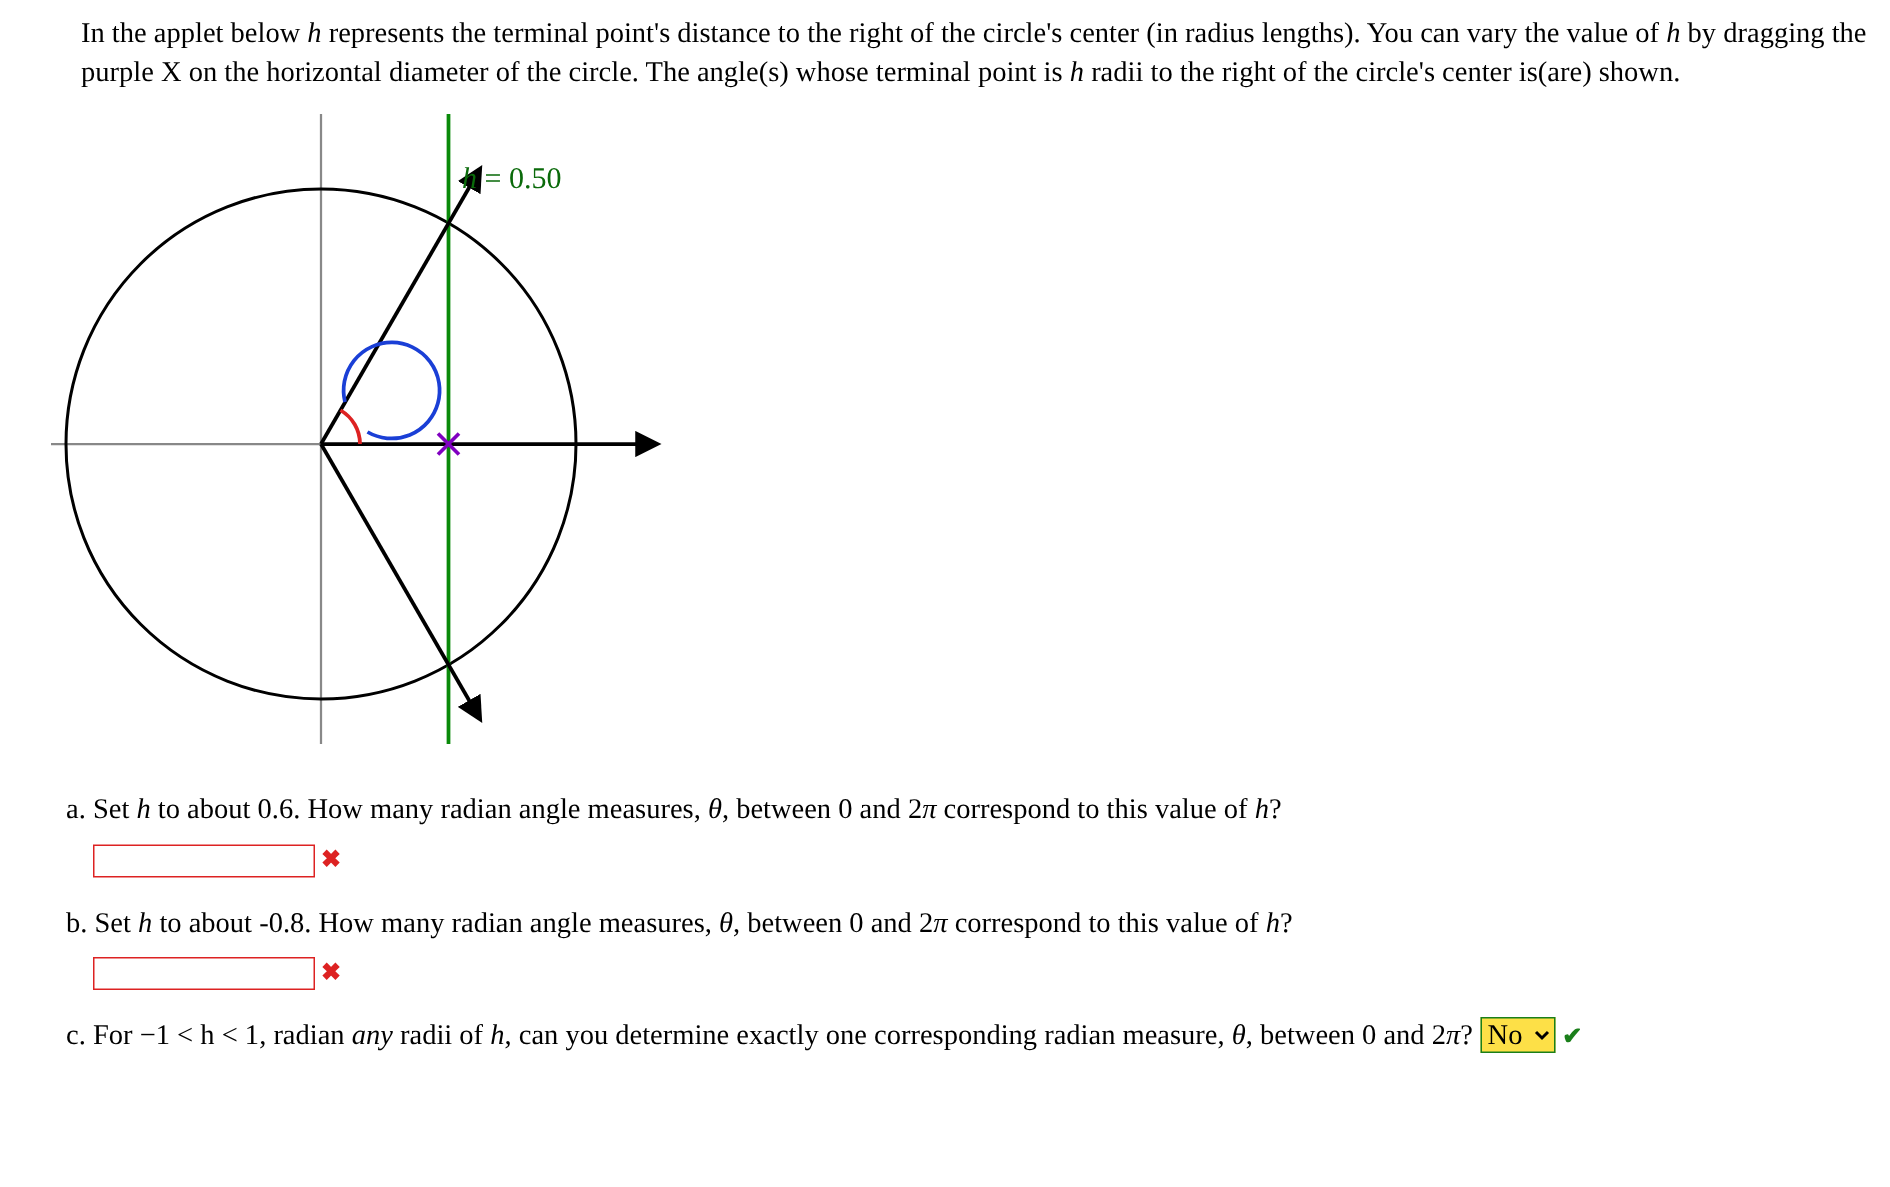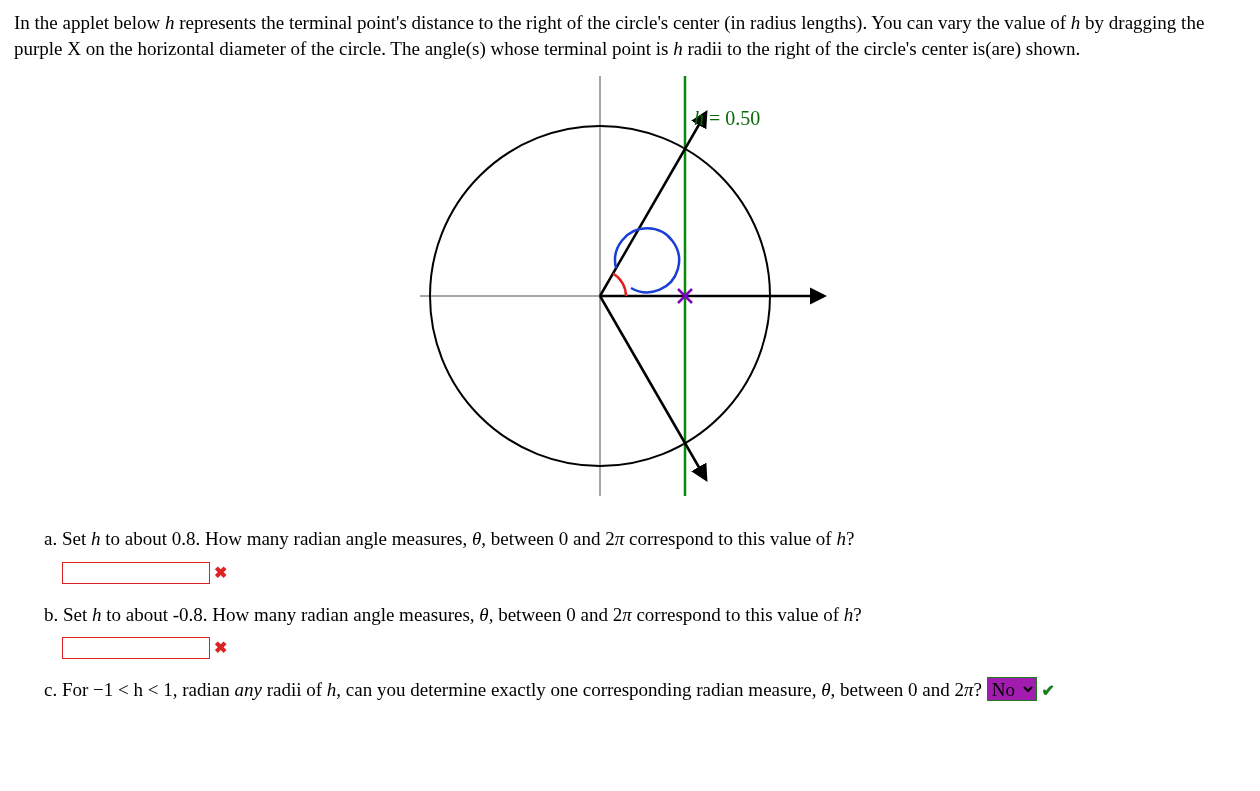--- a/index.html
+++ b/index.html
@@ -2,39 +2,39 @@
 <html><head>
 <meta charset="utf-8">
 <style>
   body {
     font-family: "Times New Roman", Times, serif;
     font-size: 19px;
     color: #000;
     margin: 10px 14px;
     line-height: 1.35;
   }
-  .intro { margin-bottom: 10px; }
-  .applet-wrap { text-align: center; margin: 6px 0 18px 0; text-decoration: underline; }
+  .intro { margin-bottom: 10px; margin-left: 40px; }
+  .applet-wrap { text-align: left; margin: 6px 0 18px 0; text-decoration: underline; }
   svg { display: inline-block; }
   .italic { font-style: italic; }
   .question { margin: 14px 0 10px 30px; }
   .answer-row { margin: 10px 0 18px 48px; display:flex; align-items:center; gap:4px;}
   input.ans {
     width: 148px;
     height: 22px;
     border: 1.5px solid #d22;
     background: #fff;
     font: inherit;
     padding: 2px 4px;
     box-sizing: border-box;
   }
   select.ans-sel {
     border: 1.5px solid #1a7f1a;
     font: inherit;
-    background:#a21caf;
+    background:#fde047;
     height:24px;
   }
   .mark { font-weight: bold; font-size: 16px; display:inline-block; }
   .mark.wrong { color: #d22; }
   .mark.right { color: #1a7f1a; }
   .q-c { margin: 14px 0 10px 30px; }
 </style>
 </head>
 <body>
 
@@ -72,21 +72,21 @@
   <g>
     <line x1="278" y1="218" x2="292" y2="232" stroke="#8000c0" stroke-width="2.5"></line>
     <line x1="278" y1="232" x2="292" y2="218" stroke="#8000c0" stroke-width="2.5"></line>
   </g>
 
   <text x="294" y="54" font-family="Times New Roman" font-size="20" fill="#0a6a0a"><tspan font-style="italic">h</tspan><tspan> = 0.50</tspan></text>
 </svg>
 </div>
 
 <div class="question">
-  <span>a. </span><span>Set </span><span class="italic">h</span><span> to about 0.8. How many radian angle measures, </span><span class="italic">θ</span><span>, between 0 and 2</span><span class="italic">π</span><span> correspond to this value of </span><span class="italic">h</span><span>?</span>
+  <span>a. </span><span>Set </span><span class="italic">h</span><span> to about 0.6. How many radian angle measures, </span><span class="italic">θ</span><span>, between 0 and 2</span><span class="italic">π</span><span> correspond to this value of </span><span class="italic">h</span><span>?</span>
 </div>
 <div class="answer-row">
   <input class="ans" type="text" value="" style="">
   <span class="mark wrong">✖</span>
 </div>
 
 <div class="question">
   <span>b. </span><span>Set </span><span class="italic">h</span><span> to about -0.8. How many radian angle measures, </span><span class="italic">θ</span><span>, between 0 and 2</span><span class="italic">π</span><span> correspond to this value of </span><span class="italic">h</span><span>?</span>
 </div>
 <div class="answer-row">

